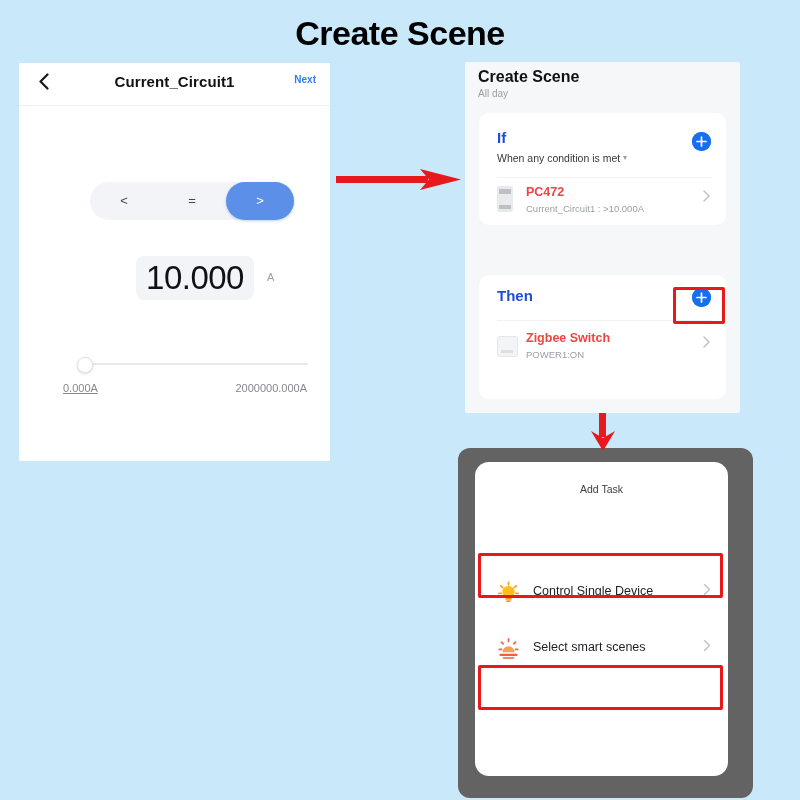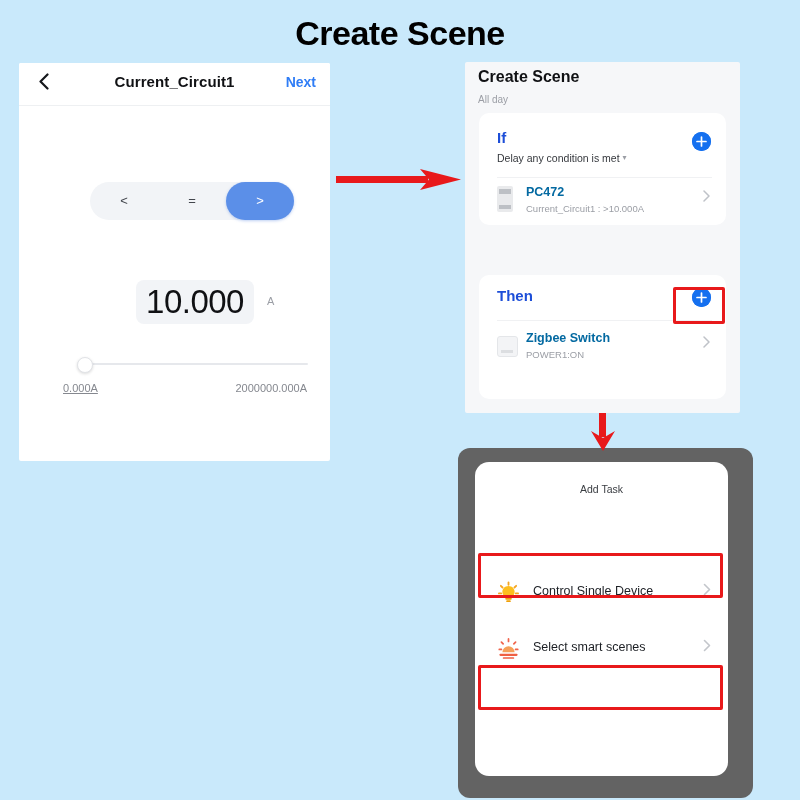--- a/index.html
+++ b/index.html
@@ -72,21 +72,21 @@
     text-align: center;
     font-size: 15px;
     font-weight: bold;
     color: #101114;
     letter-spacing: 0.1px;
   }
   #left-panel .nav-next {
     position: absolute;
     right: 14px;
     top: 11px;
-    font-size: 14px;
+    font-size: 10px;
     font-weight: bold;
     color: #2f7df6;
   }
 
   
   .segmented {
     position: absolute;
     left: 71px;
     top: 119px;
     width: 204px;
@@ -111,21 +111,20 @@
     color: #ffffff;
     box-shadow: 0 1px 3px rgba(70,120,220,0.35);
   }
 
   
   .value-wrap {
     position: absolute;
     left: 0; right: 4px;
     top: 193px;
     height: 44px;
-    margin-top: 24px;
   }
   .value-box {
     position: absolute;
     left: 117px;
     top: 0;
     width: 118px;
     height: 44px;
     background: #f2f4f7;
     border-radius: 8px;
     font-size: 33px;
@@ -193,21 +192,21 @@
     position: absolute;
     left: 13px;
     top: 6px;
     font-size: 16px;
     font-weight: bold;
     color: #101114;
   }
   #mid-panel .scene-sub {
     position: absolute;
     left: 13px;
-    top: 32px;
+    top: 26px;
     font-size: 10px;
     color: #9b9ea5;
   }
   .card {
     position: absolute;
     left: 14px;
     width: 247px;
     background: #ffffff;
     border-radius: 10px;
   }
@@ -279,21 +278,21 @@
     top: 5px;
     width: 18px;
     height: 26px;
   }
   .dev-name {
     position: absolute;
     left: 47px;
     top: 4px;
     font-size: 12.5px;
     font-weight: bold;
-    color: #0369a1;
+    color: #ef4444;
   }
   .dev-desc {
     position: absolute;
     left: 47px;
     top: 22px;
     font-size: 9.5px;
     color: #9b9ea5;
   }
   .dev-chev {
     position: absolute;
@@ -457,21 +456,21 @@
 </div>
 
 <div class="panel" id="mid-panel">
   <div class="scene-title">Create Scene</div>
   <div class="scene-sub">All day</div>
 
   <div class="card" id="if-card">
     <div class="card-head">
       <div class="card-label">If</div>
       <div class="card-cond">
-        <span>Delay any condition is met</span>
+        <span>When any condition is met</span>
         <span class="caret">▾</span>
       </div>
       <div class="plus-btn">
         <svg width="19" height="19" viewBox="0 0 19 19" aria-hidden="true">
           <circle cx="9.5" cy="9.5" r="9.5" fill="#1570ef"></circle>
           <path d="M9.5 5 L9.5 14 M5 9.5 L14 9.5" stroke="#fff" stroke-width="1.7" stroke-linecap="round"></path>
         </svg>
       </div>
     </div>
     <div class="divider"></div>

